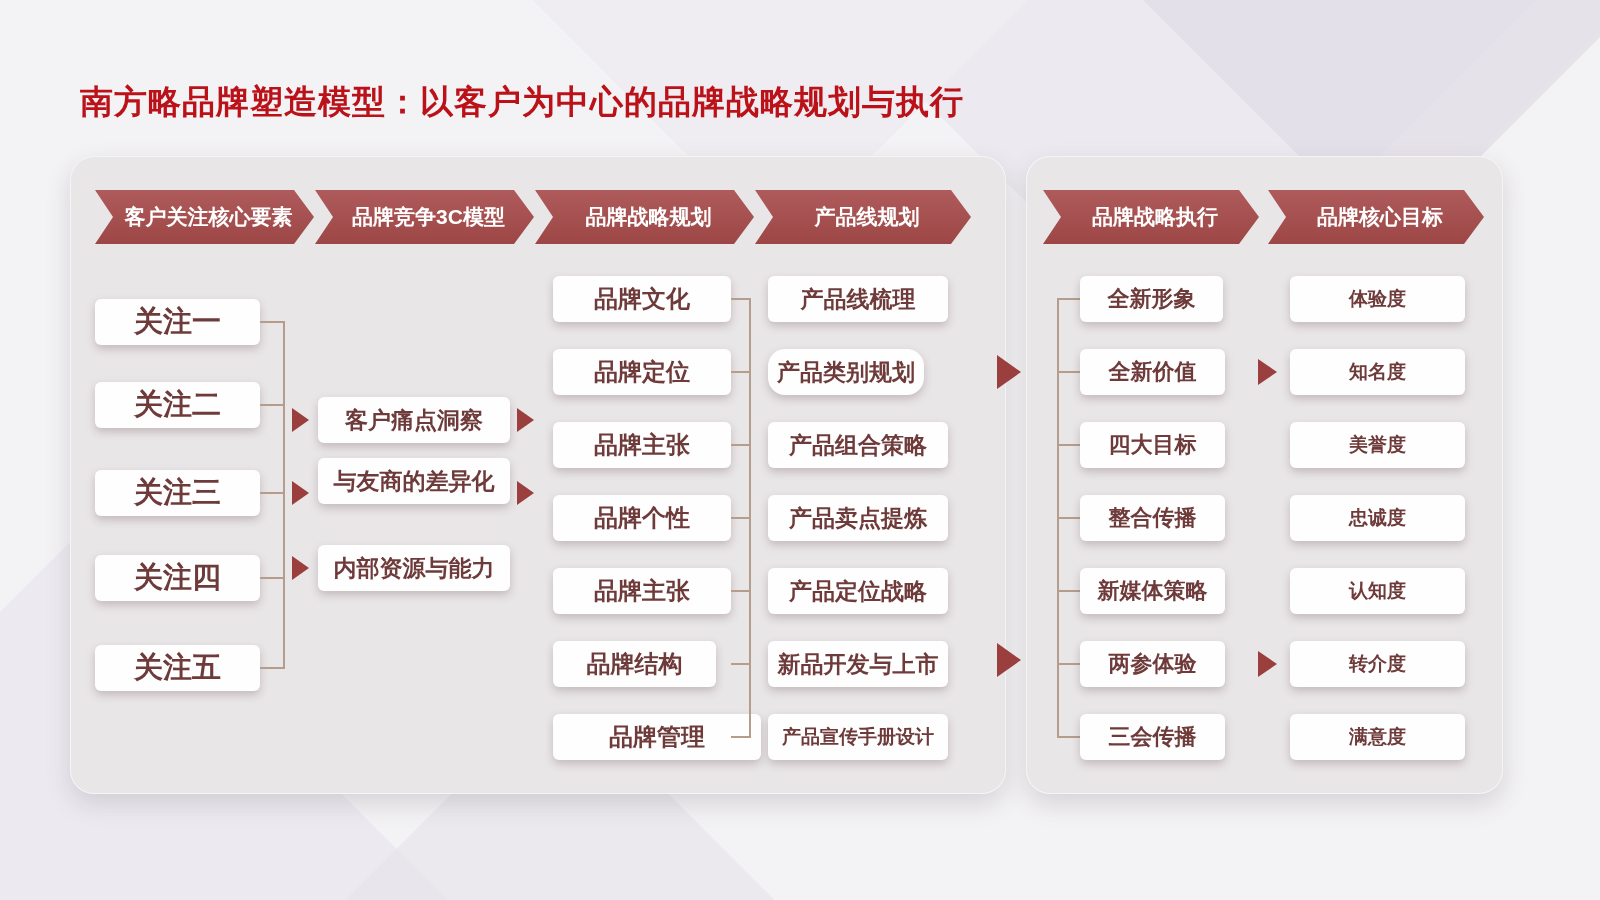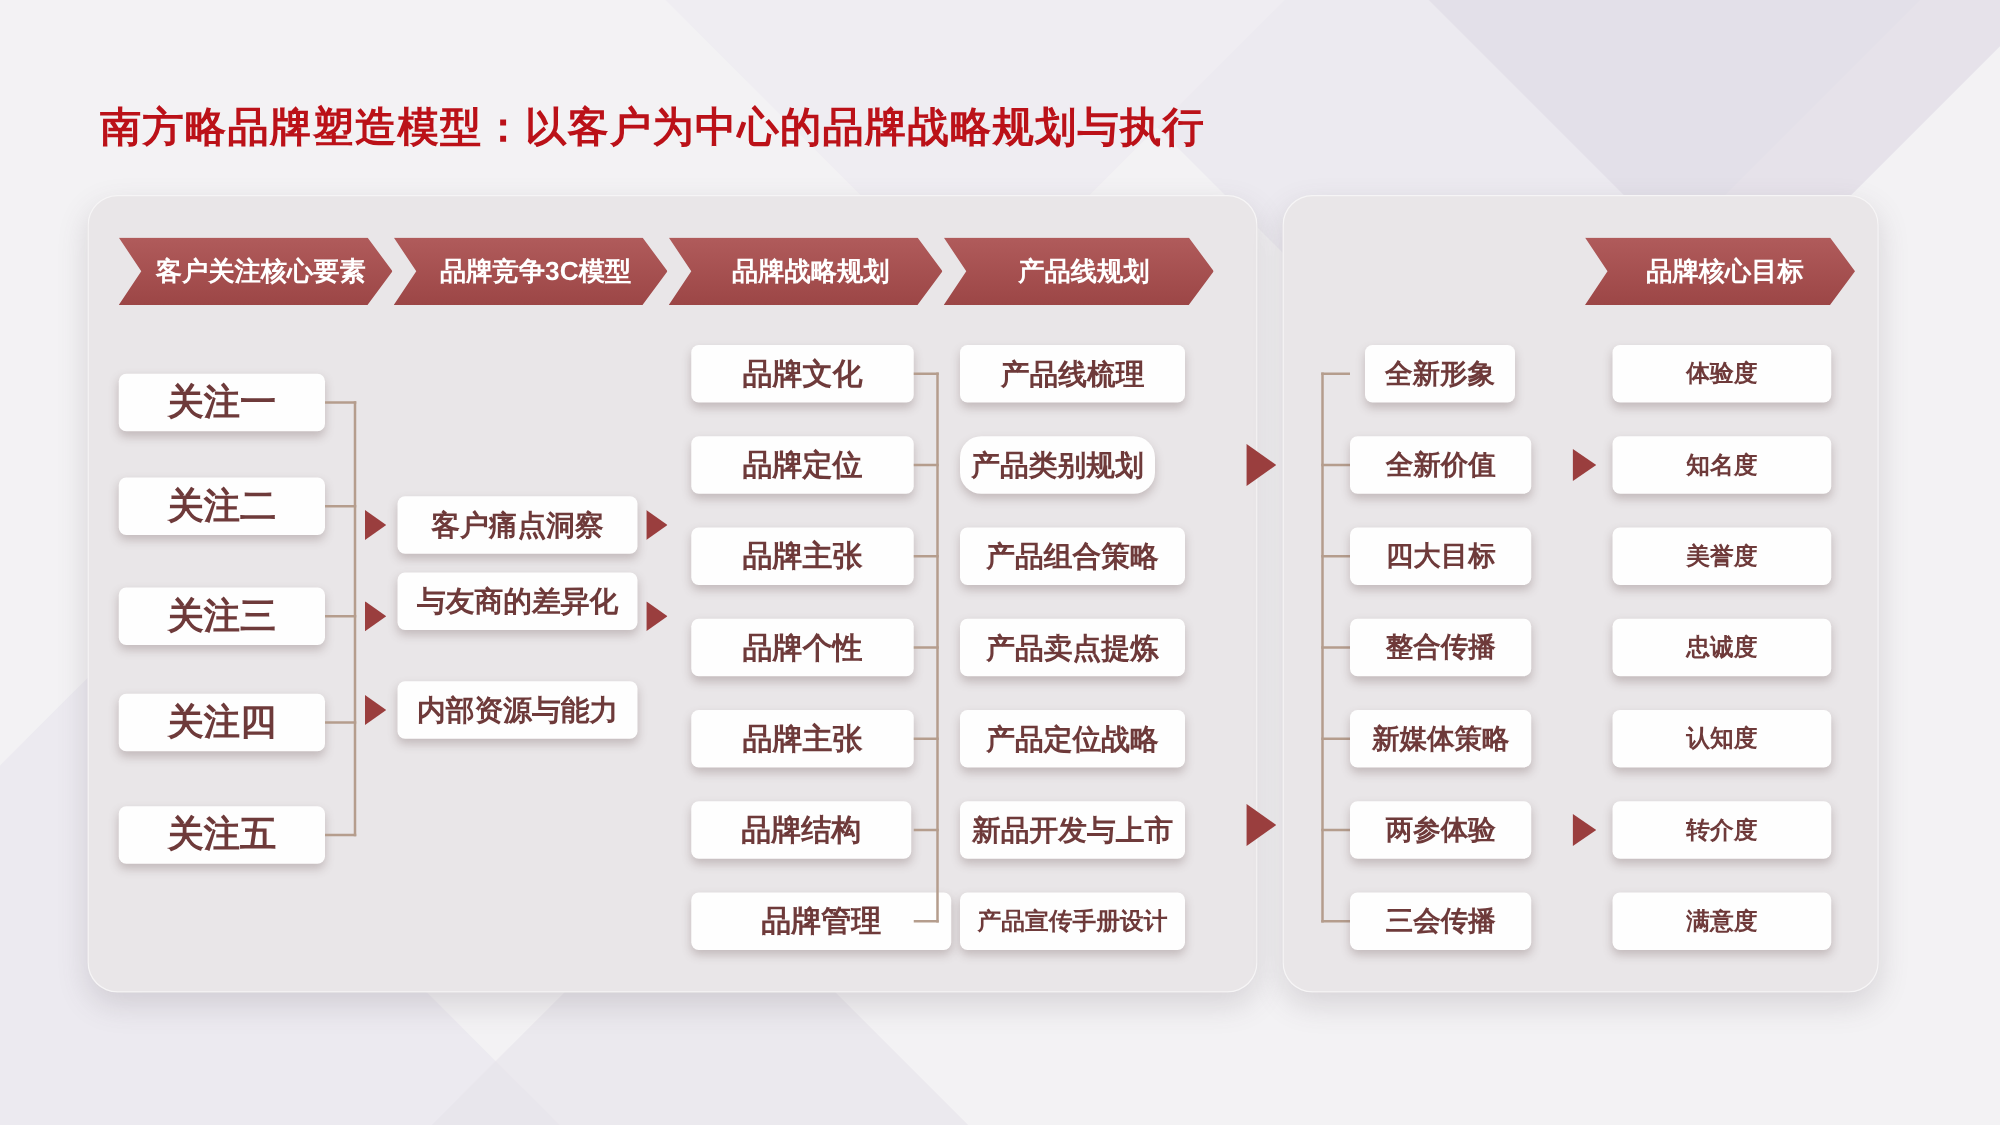--- a/index.html
+++ b/index.html
@@ -63,20 +63,21 @@
 
   <div class="page-title">南方略品牌塑造模型：以客户为中心的品牌战略规划与执行</div>
 
   <div class="panel" style="left:70px;width:936px;"></div>
   <div class="panel" style="left:1026px;width:477px;"></div>
 
   <div class="banner" style="left:95px;width:219px;">客户关注核心要素</div>
   <div class="banner" style="left:315px;width:219px;">品牌竞争3C模型</div>
   <div class="banner" style="left:535px;width:219px;">品牌战略规划</div>
   <div class="banner" style="left:755px;width:216px;">产品线规划</div>
+  <div class="banner" style="left:1043px;width:216px;">品牌战略执行</div>
   <div class="banner" style="left:1268px;width:216px;">品牌核心目标</div>
 
   <div class="box c1" style="left:95px;top:299px;width:165px;">关注一</div>
   <div class="box c1" style="left:95px;top:382px;width:165px;">关注二</div>
   <div class="box c1" style="left:95px;top:470px;width:165px;">关注三</div>
   <div class="box c1" style="left:95px;top:555px;width:165px;">关注四</div>
   <div class="box c1" style="left:95px;top:645px;width:165px;">关注五</div>
 
   <div class="hline" style="left:260px;top:321px;width:25px;"></div>
   <div class="hline" style="left:260px;top:404px;width:25px;"></div>
@@ -94,21 +95,21 @@
   <div class="box c2" style="left:318px;top:545px;width:192px;">内部资源与能力</div>
 
   <div class="arr arr-s" style="left:517px;top:408px;"></div>
   <div class="arr arr-s" style="left:517px;top:481px;"></div>
 
   <div class="box c3" style="left:553px;top:276px;width:178px;">品牌文化</div>
   <div class="box c3" style="left:553px;top:349px;width:178px;">品牌定位</div>
   <div class="box c3" style="left:553px;top:422px;width:178px;">品牌主张</div>
   <div class="box c3" style="left:553px;top:495px;width:178px;">品牌个性</div>
   <div class="box c3" style="left:553px;top:568px;width:178px;">品牌主张</div>
-  <div class="box c3" style="left:553px;top:641px;width:176px;">品牌结构</div>
+  <div class="box c3" style="left:553px;top:641px;width:163px;">品牌结构</div>
   <div class="box c3" style="left:553px;top:714px;width:208px;">品牌管理</div>
 
   <div class="hline" style="left:731px;top:298px;width:20px;"></div>
   <div class="hline" style="left:731px;top:371px;width:20px;"></div>
   <div class="hline" style="left:731px;top:444px;width:20px;"></div>
   <div class="hline" style="left:731px;top:517px;width:20px;"></div>
   <div class="hline" style="left:731px;top:590px;width:20px;"></div>
   <div class="hline" style="left:731px;top:663px;width:20px;"></div>
   <div class="hline" style="left:731px;top:736px;width:20px;"></div>
   <div class="vline" style="left:749px;top:298px;height:440px;"></div>
@@ -126,21 +127,21 @@
 
   <div class="vline" style="left:1057px;top:298px;height:440px;"></div>
   <div class="hline" style="left:1057px;top:298px;width:23px;"></div>
   <div class="hline" style="left:1057px;top:371px;width:23px;"></div>
   <div class="hline" style="left:1057px;top:444px;width:23px;"></div>
   <div class="hline" style="left:1057px;top:517px;width:23px;"></div>
   <div class="hline" style="left:1057px;top:590px;width:23px;"></div>
   <div class="hline" style="left:1057px;top:663px;width:23px;"></div>
   <div class="hline" style="left:1057px;top:736px;width:23px;"></div>
 
-  <div class="box c5" style="left:1080px;top:276px;width:120px;margin-left:12px;">全新形象</div>
+  <div class="box c5" style="left:1080px;top:276px;width:143px;">全新形象</div>
   <div class="box c5" style="left:1080px;top:349px;width:145px;">全新价值</div>
   <div class="box c5" style="left:1080px;top:422px;width:145px;">四大目标</div>
   <div class="box c5" style="left:1080px;top:495px;width:145px;">整合传播</div>
   <div class="box c5" style="left:1080px;top:568px;width:145px;">新媒体策略</div>
   <div class="box c5" style="left:1080px;top:641px;width:145px;">两参体验</div>
   <div class="box c5" style="left:1080px;top:714px;width:145px;">三会传播</div>
 
   <div class="arr arr-m" style="left:1258px;top:359px;"></div>
   <div class="arr arr-m" style="left:1258px;top:651px;"></div>
 

